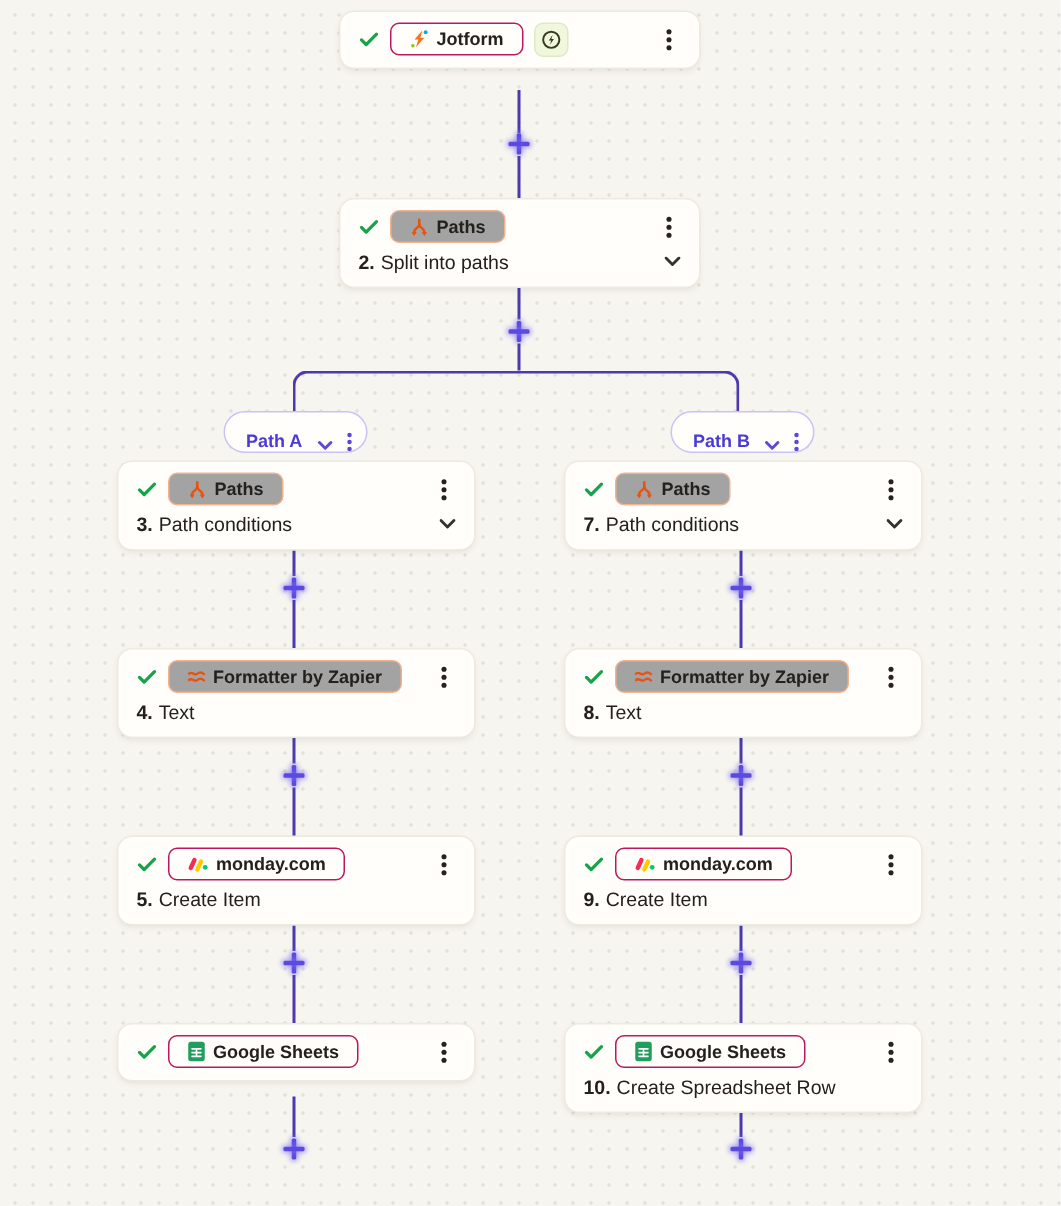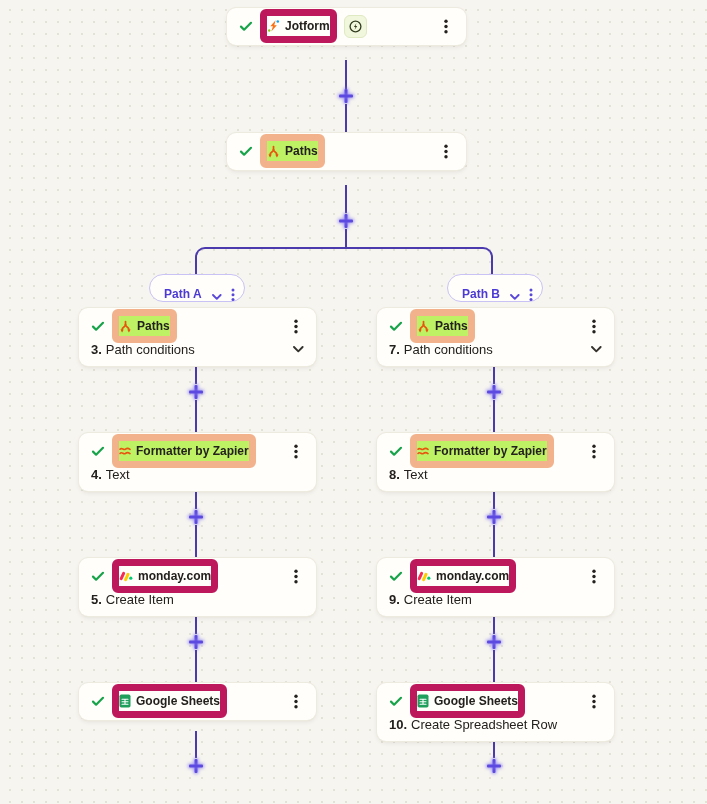--- a/index.html
+++ b/index.html
@@ -28,24 +28,24 @@
     box-shadow:0 0 0 1px #edeadf,0 1px 0 #e3e0d3,0 2px 4px rgba(70,60,35,.10);
     padding:7px 12px 8px 12px;box-sizing:border-box;cursor:pointer;}
   .node.center{left:227px;width:239px;}
   .node.cola{left:79px;width:237px;}
   .node.colb{left:377px;width:237px;}
   .row1{display:flex;align-items:center;gap:7px;height:22px;}
   .row2{display:flex;align-items:center;justify-content:space-between;margin-top:3px;height:18px;}
   .step{font-size:13px;color:#23201d;white-space:nowrap;}
   .step b{font-weight:700;margin-right:4px;}
   .step .t{font-weight:500;}
-  .badge{display:inline-flex;align-items:center;gap:5px;height:20px;padding:0 0;
-    background:#fffefb;border:7px solid #be185d;border-radius:6px;
+  .badge{display:inline-flex;align-items:center;gap:5px;height:20px;padding:0 12px;
+    background:#fffefb;border:1px solid #be185d;border-radius:6px;
     font-size:12px;font-weight:700;color:#23201d;white-space:nowrap;}
-  .badge.orange{background:#bef264;border-color:#f2b28c;}
+  .badge.orange{background:#a3a3a3;border-color:#f2b28c;}
   .instant{display:inline-flex;align-items:center;justify-content:center;width:21px;height:21px;
     background:#f1f7dd;border:1px solid #dfe9c2;border-radius:6px;}
   .kebab{margin-left:auto;display:flex;align-items:center;justify-content:center;
     width:16px;height:20px;cursor:pointer;}
   
   .pill{position:absolute;top:274px;width:96px;height:28px;box-sizing:border-box;
     background:#fffefb;border:1.5px solid #c9c2f4;border-radius:15px;
     display:flex;align-items:flex-end;padding:0 9px 0 14px;gap:9px;cursor:pointer;}
   .pill .plabel{font-size:12px;font-weight:700;color:#4c3ad4;flex:1;}
   .icon{display:inline-flex;align-items:center;}
@@ -182,20 +182,28 @@
             </svg>
           </span>
         <span>Paths</span>
       </span>
       <span class="kebab">
           <svg width="4" height="15" viewBox="0 0 4 15">
             <use href="#i-kebab"></use>
           </svg>
         </span>
     </div>
+    <div class="row2">
+      <span class="step"><b>2.</b><span class="t">Split into paths</span></span>
+      <span class="icon">
+          <svg width="11" height="7" viewBox="0 0 11 7">
+            <use href="#i-chev"></use>
+          </svg>
+        </span>
+    </div>
   </div>
 
   <div class="pill" style="left:149px;">
     <span class="plabel">Path A</span>
     <span class="icon">
         <svg width="10" height="7" viewBox="0 0 10 7">
           <use href="#i-chev-p"></use>
         </svg>
       </span>
     <span class="icon">

